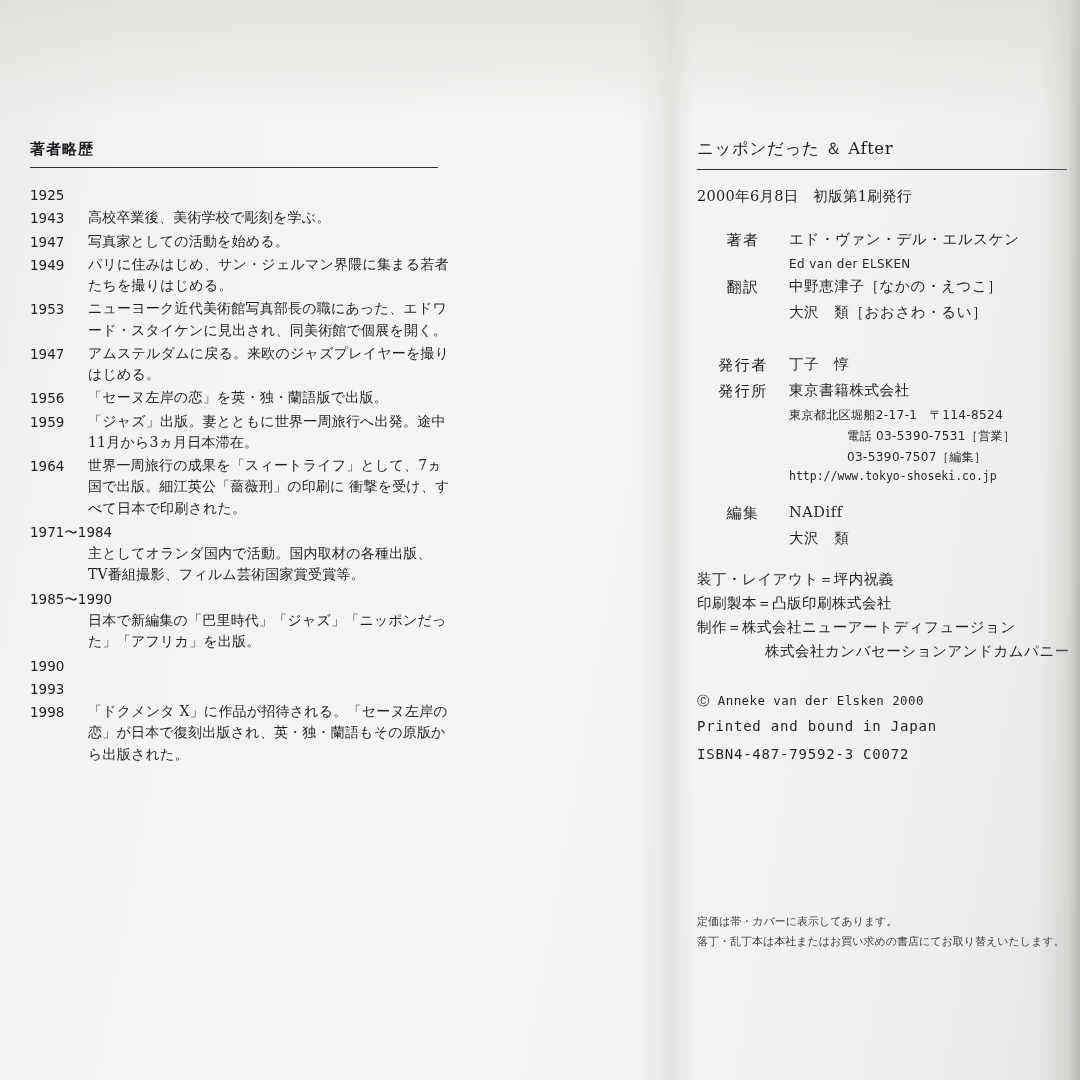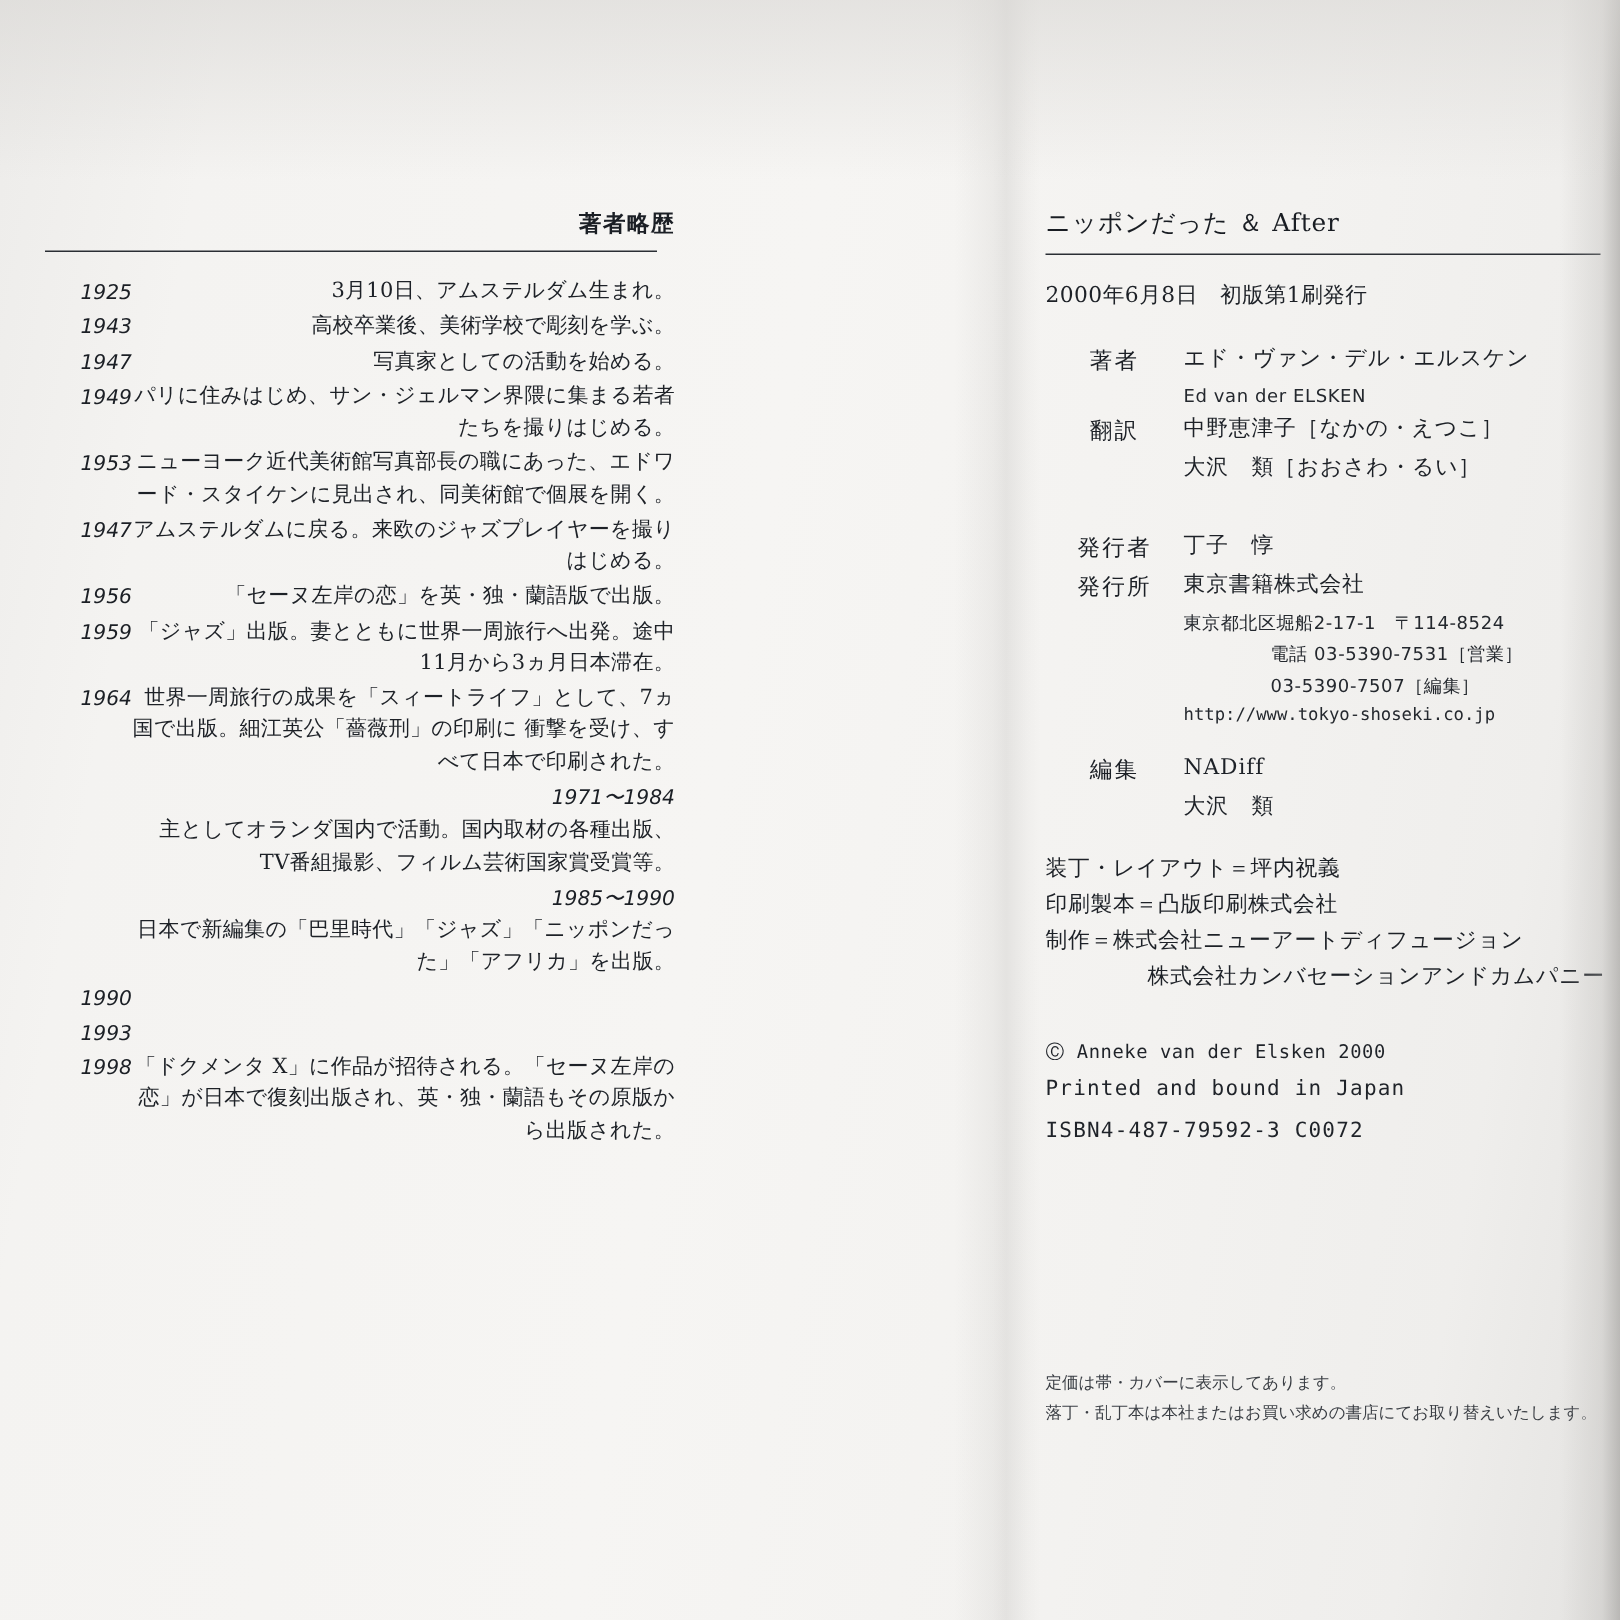--- a/index.html
+++ b/index.html
@@ -46,21 +46,20 @@
     pointer-events: none;
   }
 
   
   #left-page {
     position: absolute;
     left: 30px;
     top: 140px;
     width: 420px;
     color: #20242a;
-    text-align: right;
   }
   .left-head {
     font-size: 15px;
     letter-spacing: 1px;
     font-family: "DejaVu Sans", sans-serif;
     font-weight: 600;
     color: #1b1f25;
     padding-bottom: 8px;
   }
   .rule {
@@ -77,21 +76,20 @@
     font-size: 14.5px;
     line-height: 1.5;
   }
   .c-year {
     width: 58px;
     flex: 0 0 58px;
     font-family: "DejaVu Sans", sans-serif;
     font-size: 13.5px;
     color: #1b1f25;
     padding-top: 1px;
-    font-style: italic;
   }
   .c-text {
     flex: 1 1 auto;
     font-family: "DejaVu Serif", serif;
     font-size: 14px;
     line-height: 1.52;
     color: #1d2127;
     letter-spacing: 0.2px;
   }
   .c-row.block {
@@ -210,21 +208,20 @@
 <body>
 
 <div id="page">
 
   <div id="left-page">
     <div class="left-head">著者略歴</div>
     <div class="rule"></div>
     <div class="chrono" id="chrono">
         <div class="c-row">
           <div class="c-year">1925</div>
-          <div class="c-text">3月10日、アムステルダム生まれ。</div>
         </div>
         <div class="c-row">
           <div class="c-year">1943</div>
           <div class="c-text">高校卒業後、美術学校で彫刻を学ぶ。</div>
         </div>
         <div class="c-row">
           <div class="c-year">1947</div>
           <div class="c-text">写真家としての活動を始める。</div>
         </div>
         <div class="c-row">

